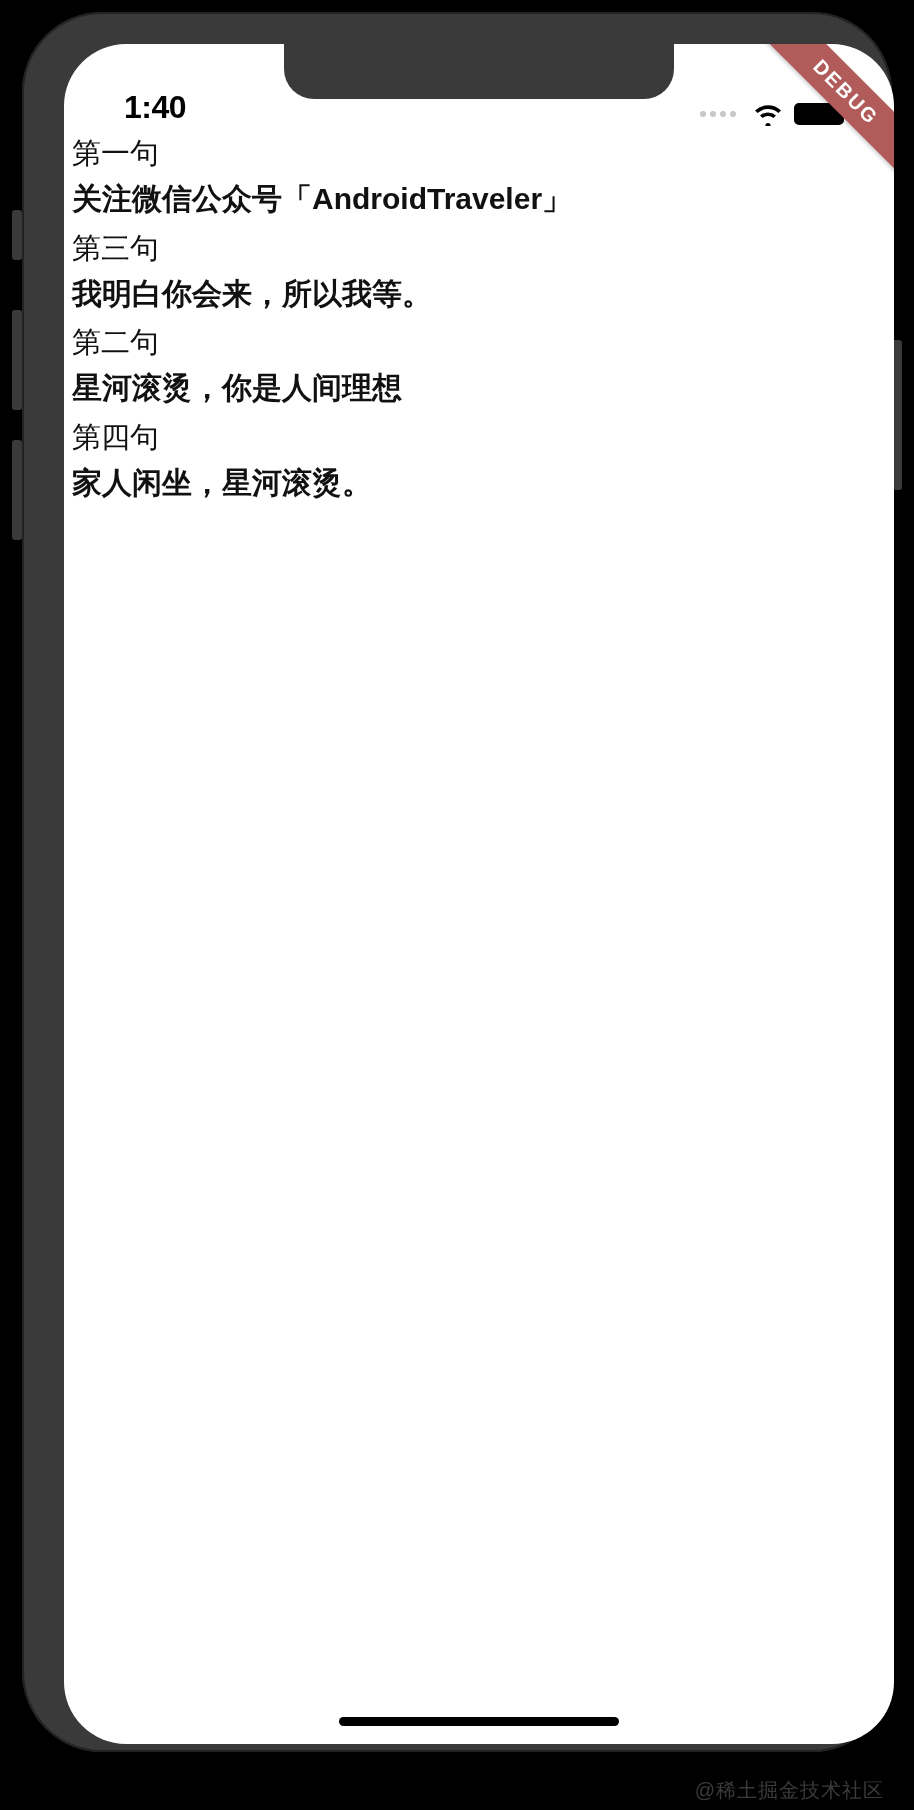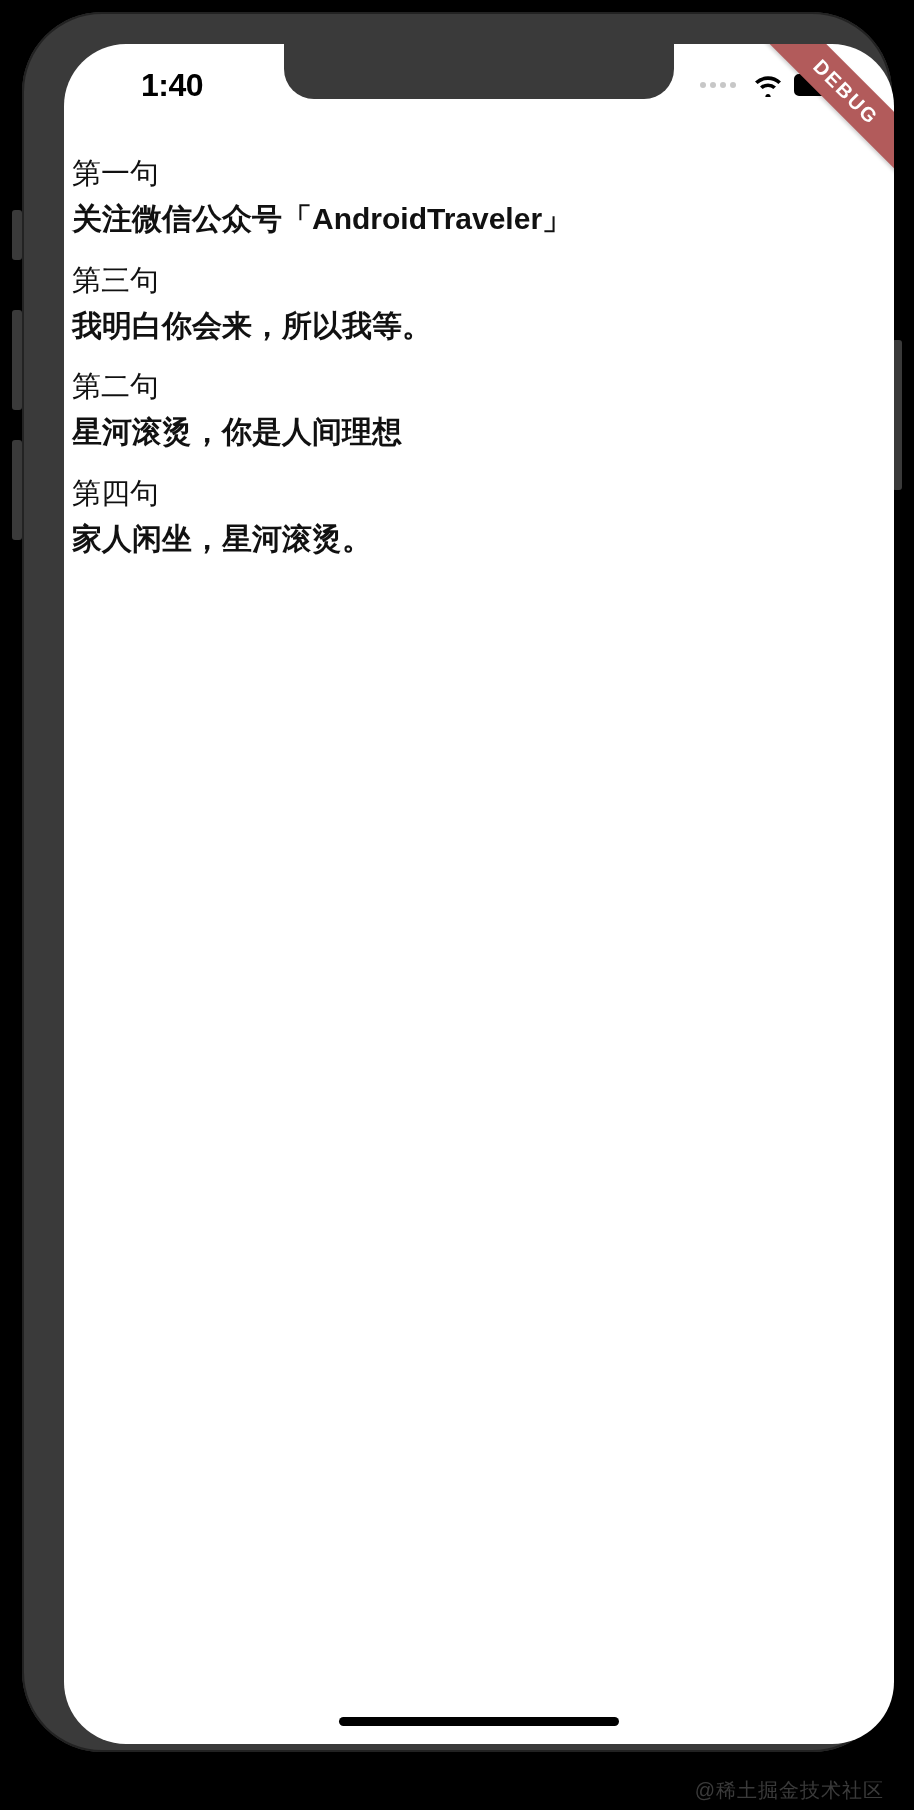--- a/index.html
+++ b/index.html
@@ -47,25 +47,25 @@
       transform: translateX(-50%);
       width: 390px;
       height: 55px;
       background: #3a3a3a;
       border-bottom-left-radius: 30px;
       border-bottom-right-radius: 30px;
       z-index: 10;
     }
     .status-bar {
       position: absolute;
-      top: 0; left: 17px; right: 0;
+      top: 0; left: 0; right: 0;
       height: 82px;
       display: flex;
       justify-content: space-between;
-      align-items: center;
+      align-items: flex-end;
       padding: 0 50px 0 60px;
       z-index: 5;
     }
     .status-time {
       font-size: 32px;
       font-weight: 700;
       color: #000;
       letter-spacing: -0.5px;
     }
     .status-right {
@@ -106,21 +106,21 @@
       transform: rotate(45deg);
       z-index: 20;
       box-shadow: 0 2px 4px rgba(0,0,0,0.2);
     }
     .content {
       position: absolute;
       top: 90px;
       left: 0; right: 0; bottom: 0;
       padding: 0 8px;
     }
-    .list-item { margin-bottom: 8px; margin-top: 20px; }
+    .list-item { margin-bottom: 8px; }
     .item-header {
       font-size: 29px;
       color: #111;
       line-height: 1.35;
     }
     .item-body {
       font-size: 30px;
       color: #111;
       line-height: 1.45;
       margin-top: 4px;

